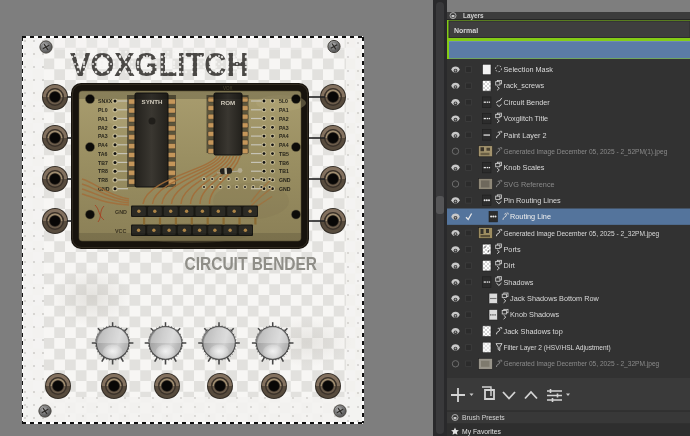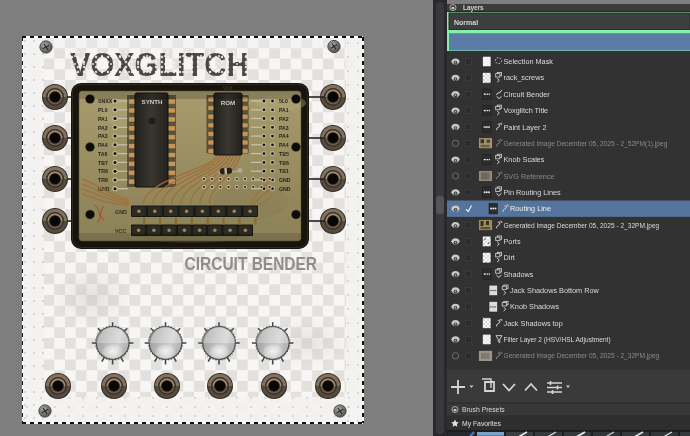--- a/index.html
+++ b/index.html
@@ -10,21 +10,21 @@
   background-size:21.5px 21.5px;
 }
 .ants { position:absolute; background:repeating-linear-gradient(90deg,#111 0 4px,#fff 4px 8px); }
 .antsv { position:absolute; background:repeating-linear-gradient(180deg,#111 0 4px,#fff 4px 8px); }
 .wov { position:absolute; background:#f4f3f1; }
 #vox { position:absolute; left:48px; top:8px; width:220px; font-weight:bold; font-size:34px;
   color:#4a4845; transform:scaleX(0.90); transform-origin:left top; letter-spacing:0px;
   font-family:"Liberation Sans",sans-serif; }
 #cb { position:absolute; left:160px; top:217px; width:160px; text-align:center; font-weight:bold; font-size:18px;
   color:#8f8e88; transform:scaleX(0.86); transform-origin:left top; }
-#panel { position:absolute; left:447px; top:4px; width:243px; height:394px; background:#86efac; }
+#panel { position:absolute; left:447px; top:12px; width:243px; height:394px; background:#84cc16; }
 #strip { position:absolute; left:433px; top:0; width:14px; height:436px; background:#29292b; }
 #strip .thumbbar { position:absolute; left:3px; top:2px; width:8px; height:432px; background:#39393b; border-radius:4px; }
 #strip .grip { position:absolute; left:3px; top:196px; width:8px; height:18px; background:#555557; border-radius:3px; }
 </style></head>
 <body>
 <div id="root">
   <div id="canvas">
     <div class="wov" style="left:0;top:0;width:22px;height:386px;opacity:0.92;"></div>
     <div class="wov" style="left:324px;top:0;width:16px;height:386px;opacity:0.85;"></div>
     <div class="wov" style="left:0;top:360px;width:340px;height:26px;opacity:0.9;"></div>

